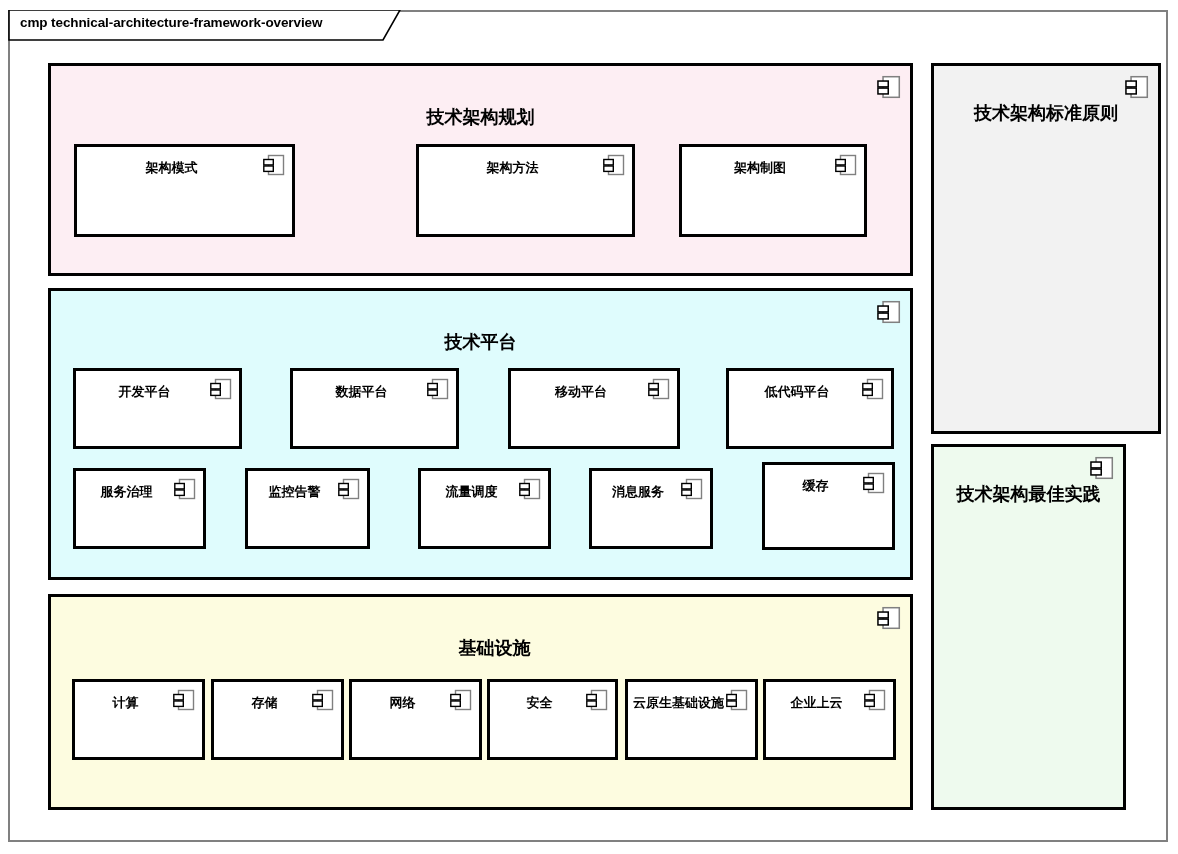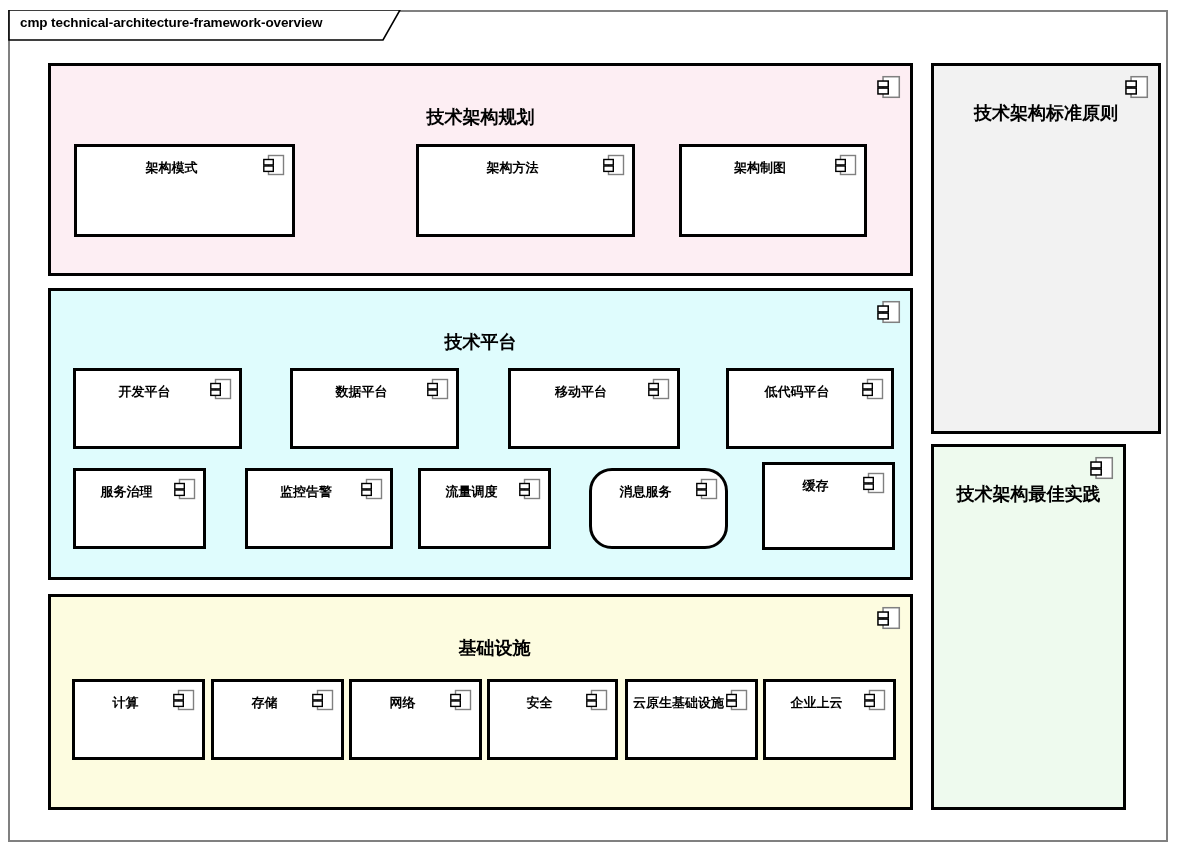--- a/index.html
+++ b/index.html
@@ -198,37 +198,37 @@
         <div class="component-label">低代码平台</div>
       </div>
       <div class="component" style="left: 73px; top: 468px; width: 133px; height: 81px;">
         <span class="cmp-icon"><svg width="24" height="24" viewBox="0 0 24 24" class="uml-icon ">
             <rect x="6.5" y="2.5" width="15" height="19" class="body"></rect>
             <rect x="1.8" y="6.5" width="9.5" height="5.4" class="tab"></rect>
             <rect x="1.8" y="13" width="9.5" height="5.4" class="tab"></rect>
           </svg></span>
         <div class="component-label">服务治理</div>
       </div>
-      <div class="component" style="left: 245px; top: 468px; width: 148px; height: 81px;">
+      <div class="component" style="left: 245px; top: 468px; width: 125px; height: 81px;">
         <span class="cmp-icon"><svg width="24" height="24" viewBox="0 0 24 24" class="uml-icon ">
             <rect x="6.5" y="2.5" width="15" height="19" class="body"></rect>
             <rect x="1.8" y="6.5" width="9.5" height="5.4" class="tab"></rect>
             <rect x="1.8" y="13" width="9.5" height="5.4" class="tab"></rect>
           </svg></span>
         <div class="component-label">监控告警</div>
       </div>
       <div class="component" style="left: 418px; top: 468px; width: 133px; height: 81px;">
         <span class="cmp-icon"><svg width="24" height="24" viewBox="0 0 24 24" class="uml-icon ">
             <rect x="6.5" y="2.5" width="15" height="19" class="body"></rect>
             <rect x="1.8" y="6.5" width="9.5" height="5.4" class="tab"></rect>
             <rect x="1.8" y="13" width="9.5" height="5.4" class="tab"></rect>
           </svg></span>
         <div class="component-label">流量调度</div>
       </div>
-      <div class="component" style="left: 589px; top: 468px; width: 139px; height: 81px; border-radius: 23px;">
+      <div class="component" style="left: 589px; top: 468px; width: 124px; height: 81px;">
         <span class="cmp-icon"><svg width="24" height="24" viewBox="0 0 24 24" class="uml-icon ">
             <rect x="6.5" y="2.5" width="15" height="19" class="body"></rect>
             <rect x="1.8" y="6.5" width="9.5" height="5.4" class="tab"></rect>
             <rect x="1.8" y="13" width="9.5" height="5.4" class="tab"></rect>
           </svg></span>
         <div class="component-label">消息服务</div>
       </div>
       <div class="component" style="left: 762px; top: 462px; width: 133px; height: 88px;">
         <span class="cmp-icon"><svg width="24" height="24" viewBox="0 0 24 24" class="uml-icon ">
             <rect x="6.5" y="2.5" width="15" height="19" class="body"></rect>

